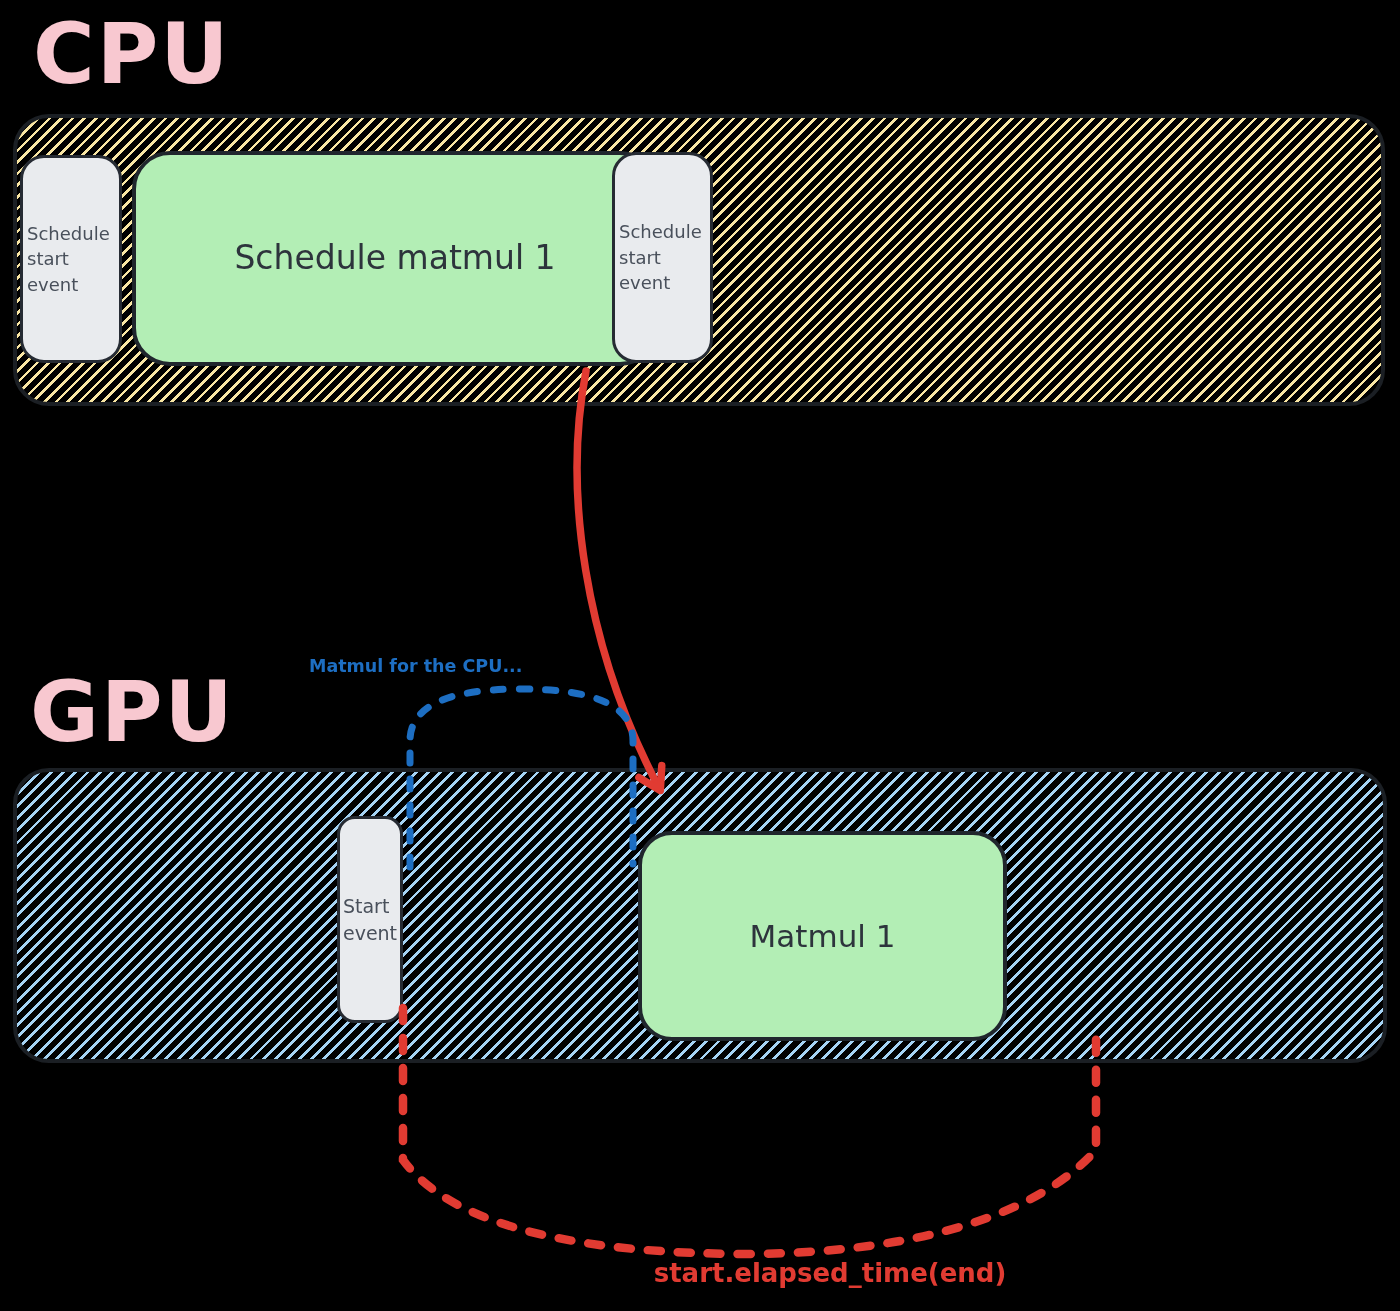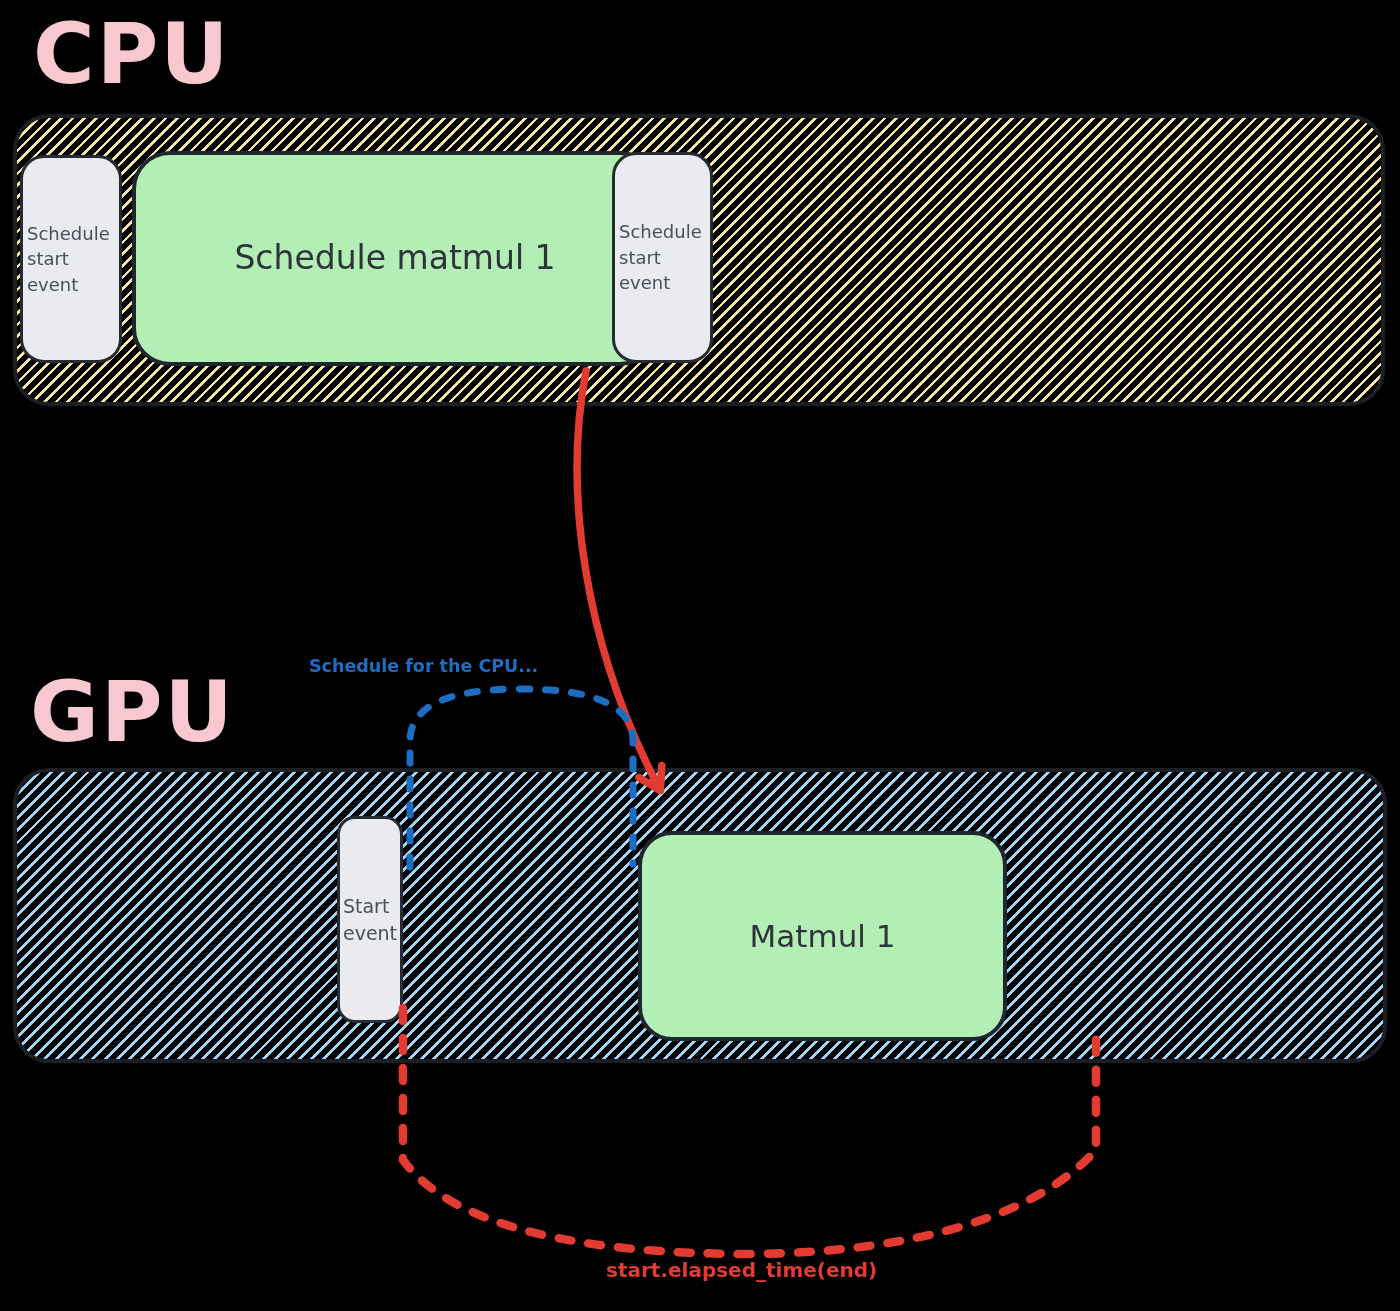--- a/index.html
+++ b/index.html
@@ -89,22 +89,22 @@
     text-align: center;
     color: var(--task-text);
     z-index: 2;
   }
   .cpu-task { left: 132px; top: 151px; width: 526px; height: 215px; font-size: 33px; line-height: 1.35; }
   .gpu-task { left: 638px; top: 815px; width: 369px; height: 210px; font-size: 31px; border-radius: 34px; margin-top: 16px; }
 
   .annot { position: absolute; font-weight: bold; z-index: 4; }
   .waiting-label { left: 309px; top: 656px; color: var(--blue); font-size: 17.5px; }
   .elapsed-label {
-    left: 606px; top: 1258px; width: 400px;
-    color: var(--red); font-size: 20px; 
+    left: 630px; top: 1258px; width: 400px;
+    color: var(--red); font-size: 26px; text-align: center;
   }
 
   .overlay {
     position: absolute;
     left: 0; top: 0;
     width: 1400px; height: 1311px;
     z-index: 3;
     pointer-events: none;
   }
 </style>
@@ -122,21 +122,21 @@
   </div>
 
   <div class="task-box cpu-task">
     <div>Schedule matmul 1</div>
   </div>
 
   <div class="event-box cpu-ev2">
     <span>Schedule start event</span>
   </div>
 
-  <div class="annot waiting-label">Schedule for the CPU...</div>
+  <div class="annot waiting-label">Matmul for the CPU...</div>
 
   <div class="section-label gpu-label">GPU</div>
 
   <div class="timeline gpu-timeline"></div>
 
   <div class="event-box gpu-start">
     <span>Start event</span>
   </div>
 
   <div class="task-box gpu-task">

